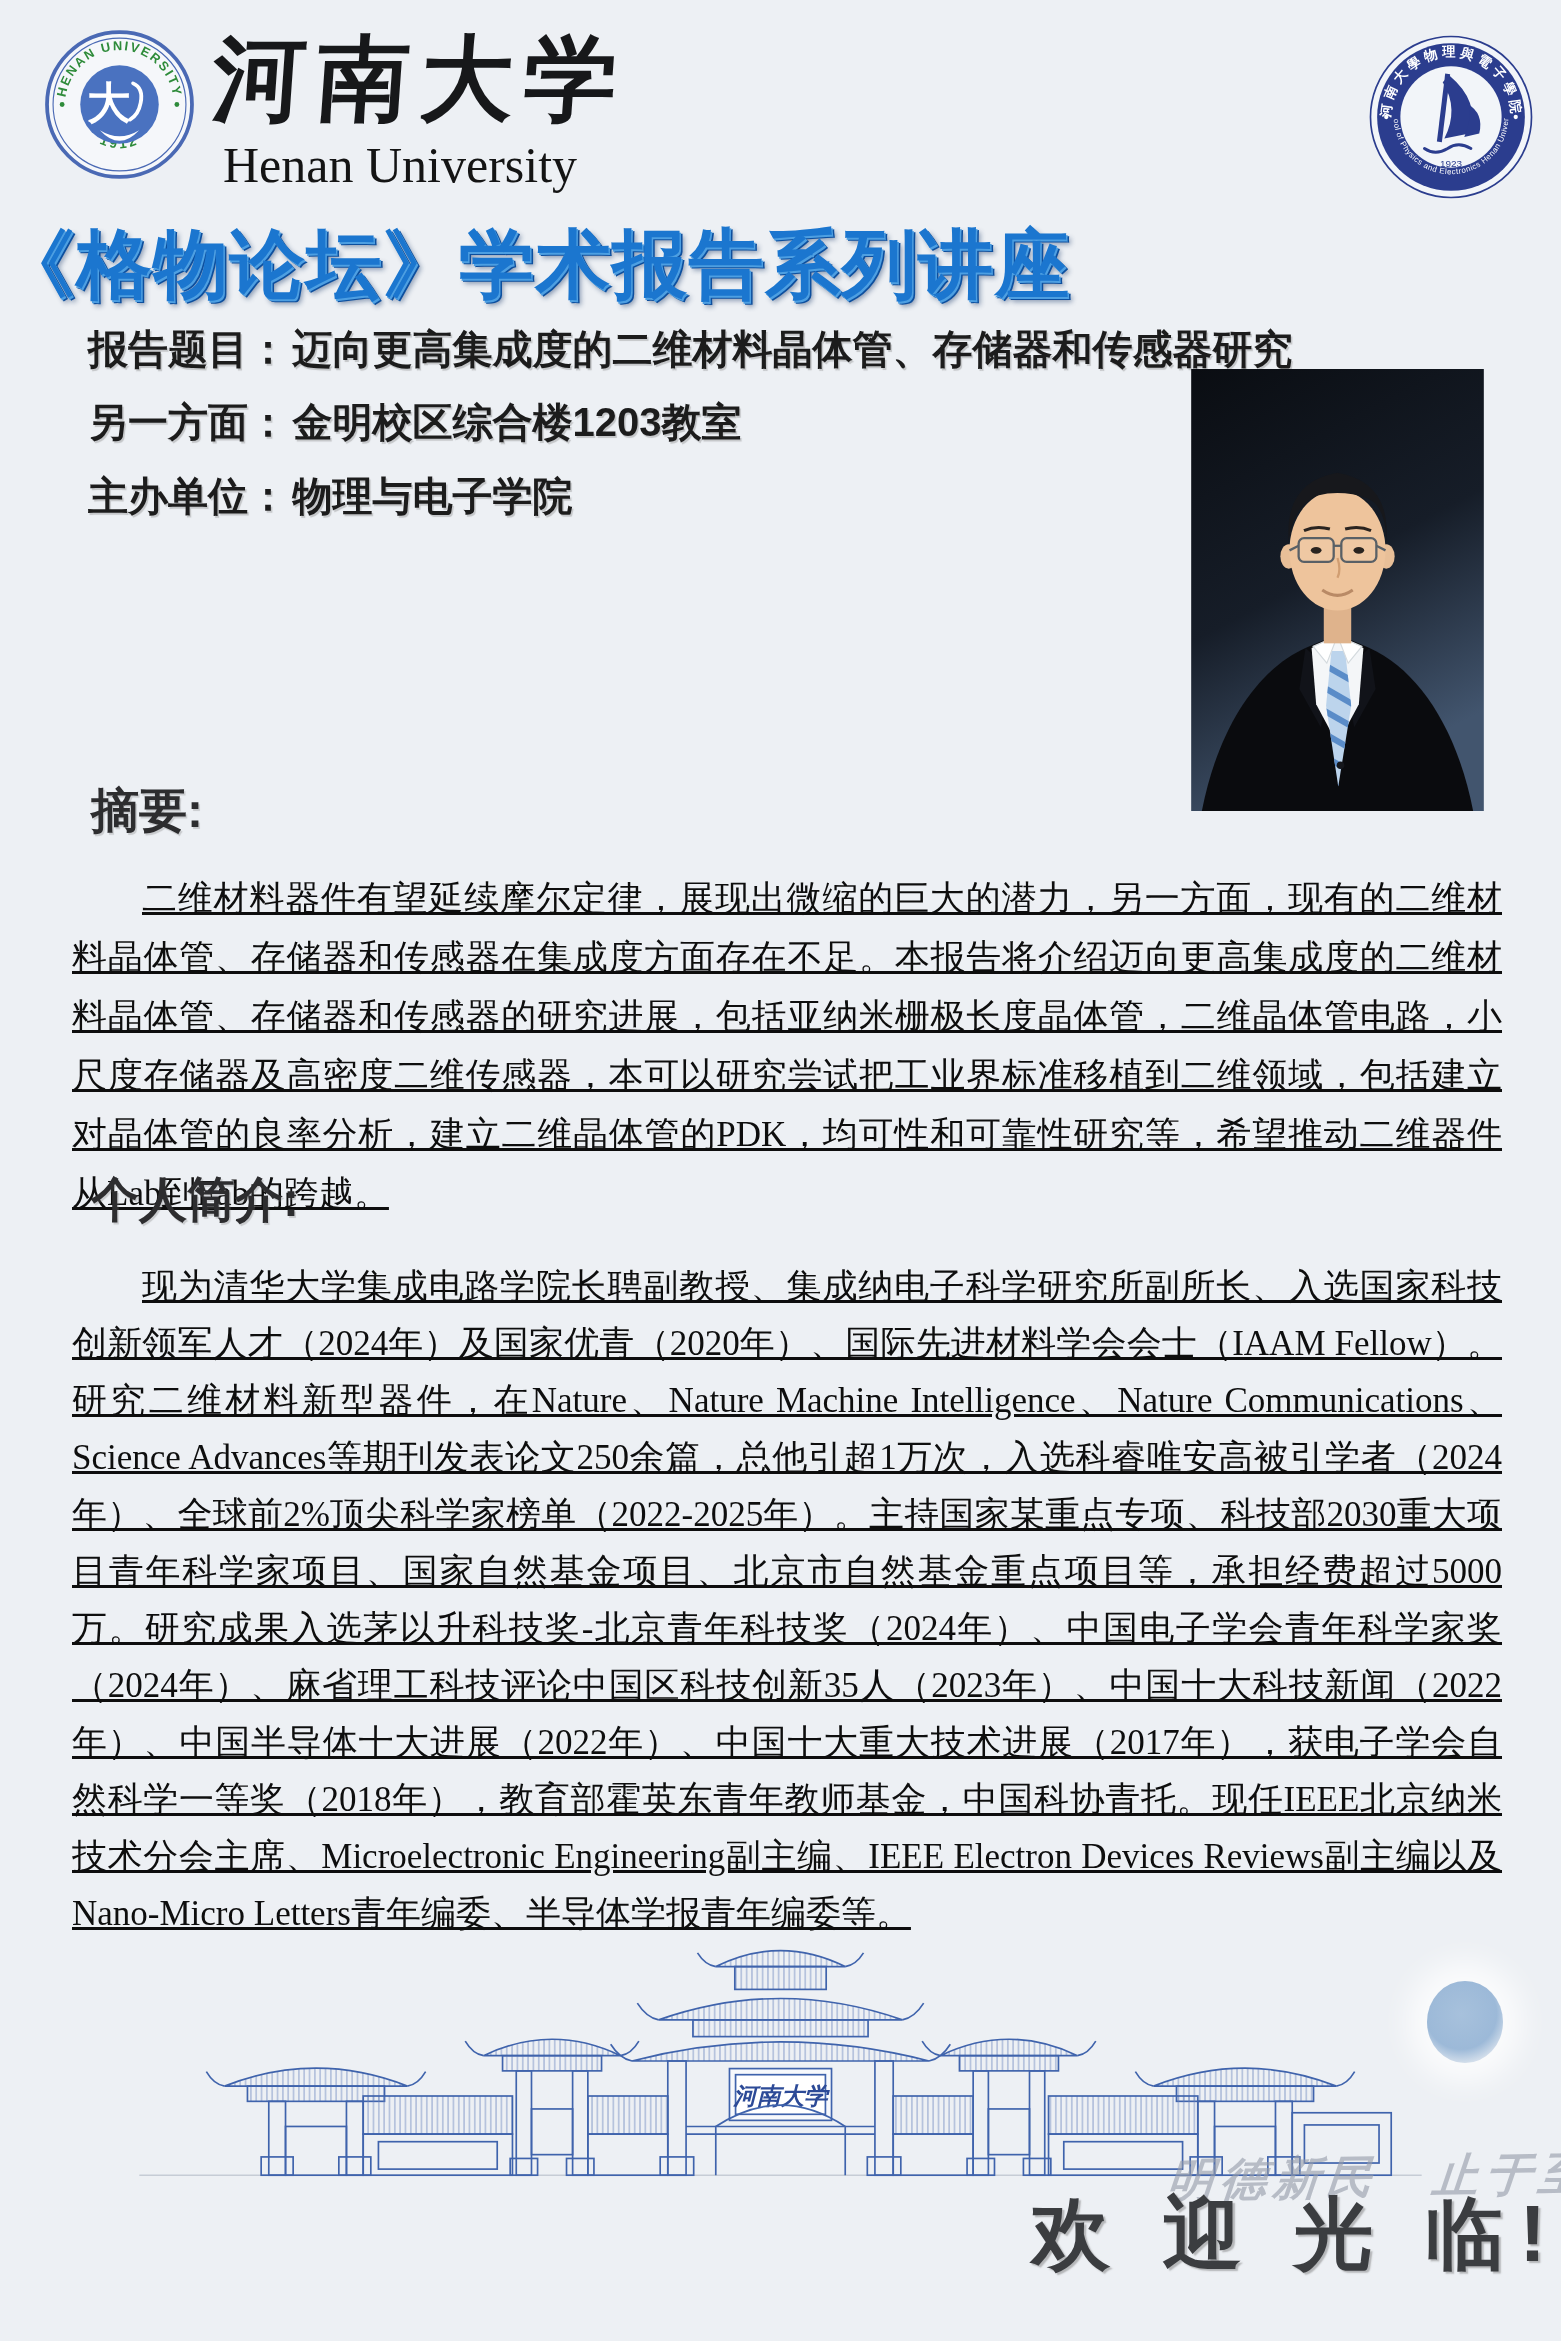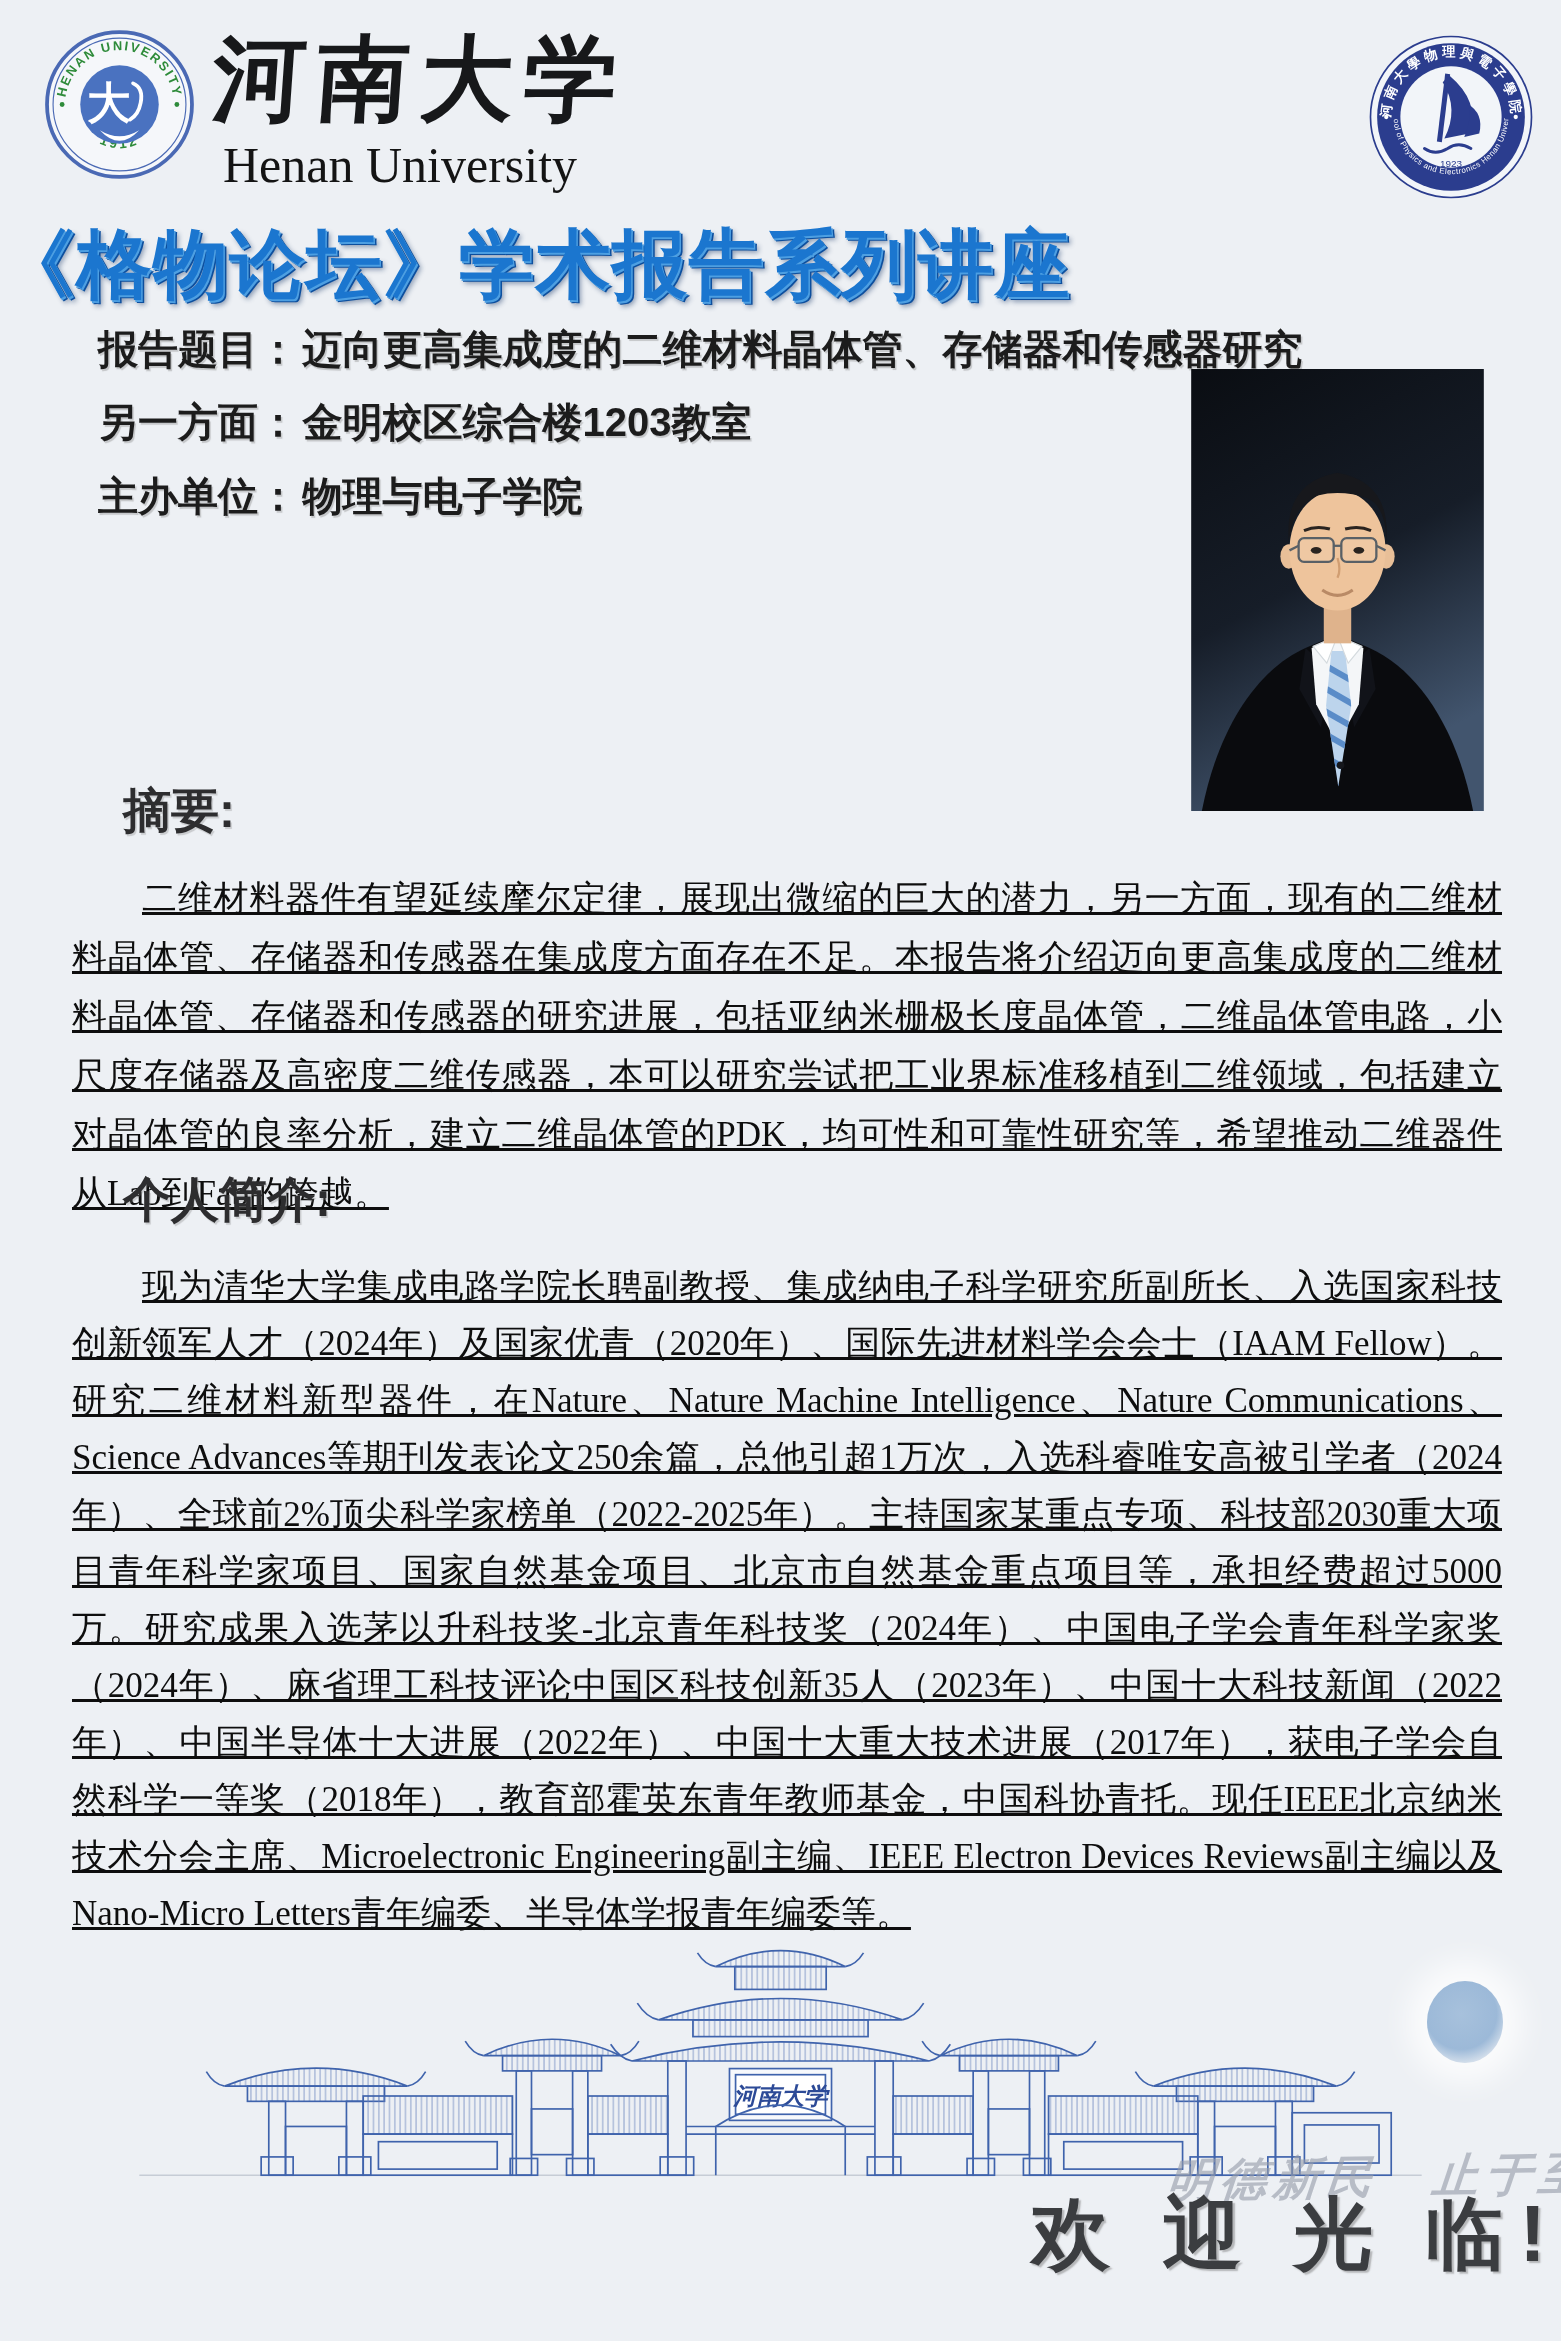--- a/index.html
+++ b/index.html
@@ -13,31 +13,31 @@
   .en-name{position:absolute;left:223px;top:136px;font-family:"Liberation Serif",serif;
     font-size:50px;color:#141414;}
   .badge{position:absolute;left:1368px;top:34px;width:166px;height:166px;}
 
   
   .title{position:absolute;left:0;top:215px;width:1561px;text-align:left;
     font-size:75px;font-weight:bold;letter-spacing:1.5px;color:#1b76cf;
     text-shadow:1.5px 1.5px 0 #4d9fe2,3px 3px 0 #0d4f9e,4.6px 4.6px 5.3px rgba(20,50,100,.45);}
 
   
-  .info{position:absolute;left:98px;top:326px;display:flex;flex-direction:column;gap:27.4px;}
+  .info{position:absolute;left:88px;top:326px;display:flex;flex-direction:column;gap:27.4px;}
   .info-row{font-size:40px;font-weight:bold;color:#1c1c1c;line-height:46px;white-space:nowrap;
     text-shadow:1.5px 1.5px 0.8px rgba(120,120,120,.35);}
   .info-row .lbl{margin-right:4.6px;}
 
   
   .photo{position:absolute;left:1191px;top:369px;width:293px;height:442px;}
 
   
   .sec-head{position:absolute;left:91px;font-size:48px;font-weight:bold;color:#2d2d2f;
-    text-shadow:1.5px 1.5px 0.8px rgba(120,120,120,.3);margin-left:32px;}
+    text-shadow:1.5px 1.5px 0.8px rgba(120,120,120,.3);}
   .h-abstract{top:779px;}
   .h-bio{top:1168px;}
   .para{position:absolute;left:72px;width:1430px;font-family:"Liberation Serif",serif;color:#0e0e0e;
     text-align:justify;text-justify:inter-ideograph;text-indent:2em;text-decoration:underline;}
   .p-abstract{top:869px;font-size:35px;line-height:59px;}
   .p-bio{top:1258px;font-size:35px;line-height:57px;}
 
   
   .gate{position:absolute;left:124px;top:1930px;width:1313px;height:265px;}
   .bubble{position:absolute;left:1427px;top:1981px;width:76px;height:82px;border-radius:50%;

